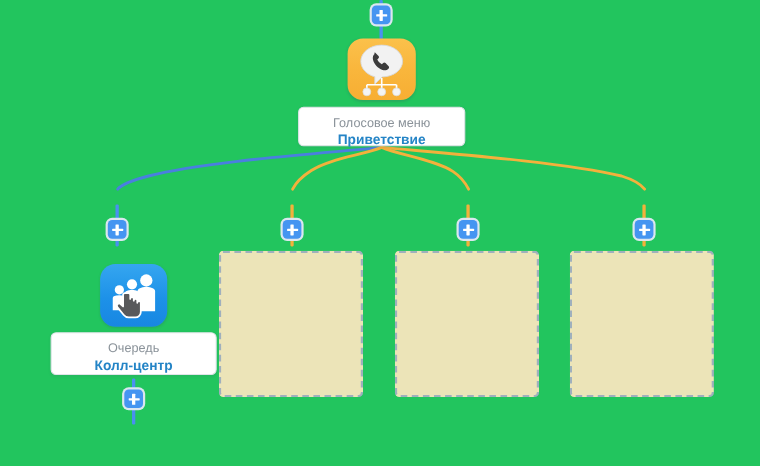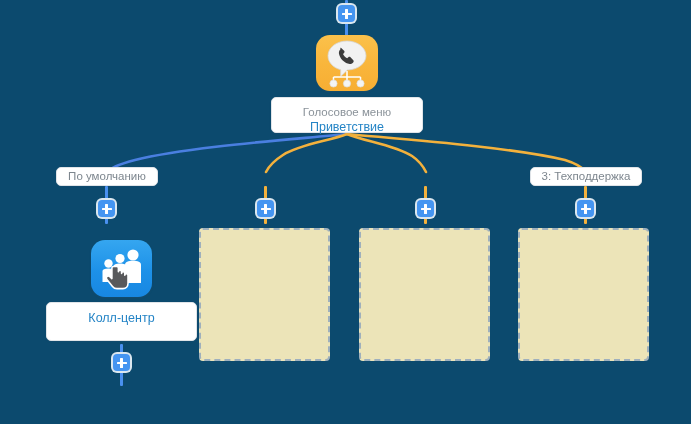--- a/index.html
+++ b/index.html
@@ -11,21 +11,21 @@
     height: 424px;
     overflow: hidden;
     background: #e2ebf0;
     font-family: "Liberation Sans", sans-serif;
     -webkit-font-smoothing: antialiased;
   }
   #canvas {
     position: relative;
     width: 691px;
     height: 424px;
-    background: #0c4a6e;
+    background: #22c55e;
   }
   
   #links {
     position: absolute;
     left: 0; top: 0;
     width: 691px; height: 424px;
     pointer-events: none;
   }
   
   .stem {
@@ -88,21 +88,21 @@
   .card .sub {
     display: block;
     font-size: 11.5px;
     color: #8a9299;
     line-height: 14px;
     white-space: nowrap;
   }
   .card .name {
     display: block;
     font-size: 12.5px;
-    font-weight: normal;
+    font-weight: bold;
     color: #2484c6;
     line-height: 16px;
     white-space: nowrap;
   }
 
   
   .chip {
     position: absolute;
     background: #ffffff;
     border: 1px solid #dfe3e7;
@@ -170,21 +170,20 @@
       <circle cx="31" cy="48.5" r="3.6" fill="#f4f4f4" stroke="#dcdcdc" stroke-width="0.7"></circle>
       <circle cx="44.5" cy="48.5" r="3.6" fill="#f4f4f4" stroke="#dcdcdc" stroke-width="0.7"></circle>
     </svg>
   </div>
 
   <div class="card" style="left:271px; top:97px; width:152px; height:36px;">
     <span class="sub">Голосовое меню</span>
     <span class="name">Приветствие</span>
   </div>
 
-  <div class="chip" style="left:56px; top:167px; width:102px;">По умолчанию</div>
   <div class="stem blue2" style="left:105px; top:186px; height:38px;"></div>
   <div class="plus" style="left:98px; top:200px;"></div>
 
   <div class="node-icon icon-queue" style="left:91px; top:240px;">
     <svg viewBox="0 0 61 57" width="61" height="57">
 
       <circle cx="17.5" cy="23.5" r="4.2" fill="#ffffff"></circle>
       <path d="M11.5,31 C11.5,29.5 13.5,28.5 17.5,28.5 C21.5,28.5 23.5,29.5 23.5,31
                L23.5,42 L11.5,42 Z" fill="#ffffff"></path>
 
@@ -203,32 +202,32 @@
                  C34.8,48.6 37,46.4 37,43.6 L37,35.3 C37,34.4 36.3,33.7 35.4,33.7
                  C34.5,33.7 33.8,34.4 33.8,35.3 L33.8,33.4 C33.8,32.5 33.1,31.8 32.2,31.8
                  C31.3,31.8 30.6,32.5 30.6,33.4 L30.6,31.8 C30.6,30.9 29.9,30.2 29,30.2
                  C28.1,30.2 27.4,30.9 27.4,31.8 L27.4,28.1 C27.4,27.2 26.7,26.5 25.8,26.5
                  Z" fill="#58595b" stroke="#ffffff" stroke-width="1.6" stroke-linejoin="round"></path>
       </g>
     </svg>
   </div>
 
   <div class="card" style="left:46px; top:302px; width:151px; height:39px;">
+    <span class="sub">Очередь</span>
     <span class="name">Колл-центр</span>
   </div>
 
   <div class="stem blue2" style="left:120px; top:344px; height:42px;"></div>
   <div class="plus" style="left:113px; top:354px;"></div>
 
   <div class="stem orange" style="left:264px; top:186px; height:38px;"></div>
   <div class="plus" style="left:257px; top:200px;"></div>
   <div class="dropzone" style="left:199px; top:228px; width:131px; height:133px;"></div>
 
   <div class="stem orange" style="left:424px; top:186px; height:38px;"></div>
   <div class="plus" style="left:417px; top:200px;"></div>
   <div class="dropzone" style="left:359px; top:228px; width:131px; height:133px;"></div>
 
-  <div class="chip" style="left:530px; top:167px; width:112px;">3: Техподдержка</div>
   <div class="stem orange" style="left:584px; top:186px; height:38px;"></div>
   <div class="plus" style="left:577px; top:200px;"></div>
   <div class="dropzone" style="left:518px; top:228px; width:131px; height:133px;"></div>
 
 </div>
 
 </body></html>

